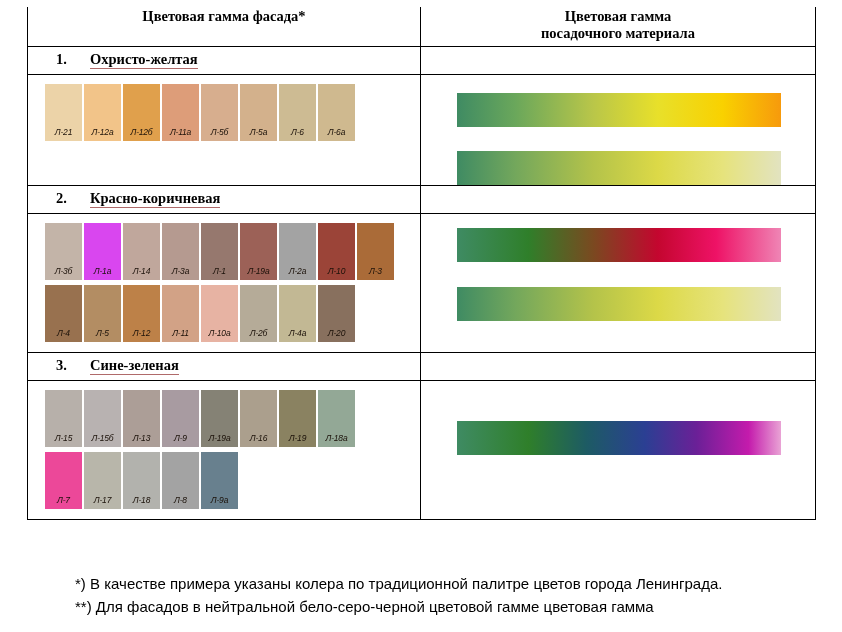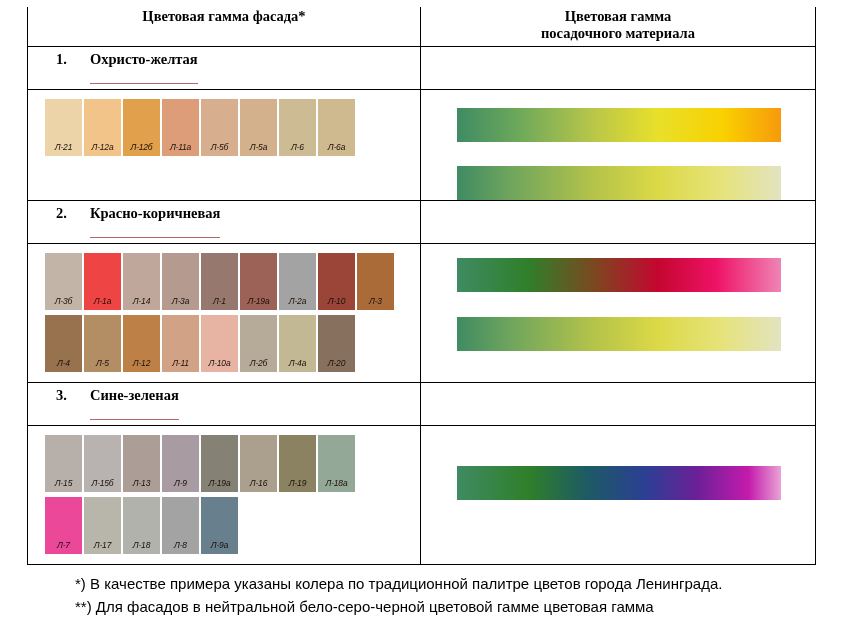--- a/index.html
+++ b/index.html
@@ -65,21 +65,21 @@
     font-size: 14.5px;
     line-height: 16px;
   }
   .sect-num {
     width: 34px;
     margin-left: 28px;
     flex: 0 0 auto;
   }
   .sect-name {
     border-bottom: 1.4px solid #b06a6a;
-    padding-bottom: 16px;
+    padding-bottom: 1px;
   }
   .sect-cell.empty-right { }
 
   
   .swatch-cell { padding: 9px 0 10px 0 !important; }
   .swatch-row {
     display: flex;
     gap: 2px;
     margin-left: 17px;
   }
@@ -205,21 +205,21 @@
         </td>
         <td class="sect-cell empty-right"></td>
       </tr>
 
       <tr>
         <td class="swatch-cell">
           <div class="swatch-row">
             <div class="swatch" style="background:#c3b4a8">
               <span class="lbl">Л-3б</span>
             </div>
-            <div class="swatch" style="background:#ef4444">
+            <div class="swatch" style="background:#d946ef">
               <span class="lbl">Л-1а</span>
             </div>
             <div class="swatch" style="background:#c0a79c">
               <span class="lbl">Л-14</span>
             </div>
             <div class="swatch" style="background:#b59a90">
               <span class="lbl">Л-3а</span>
             </div>
             <div class="swatch" style="background:#96786e">
               <span class="lbl">Л-1</span>

